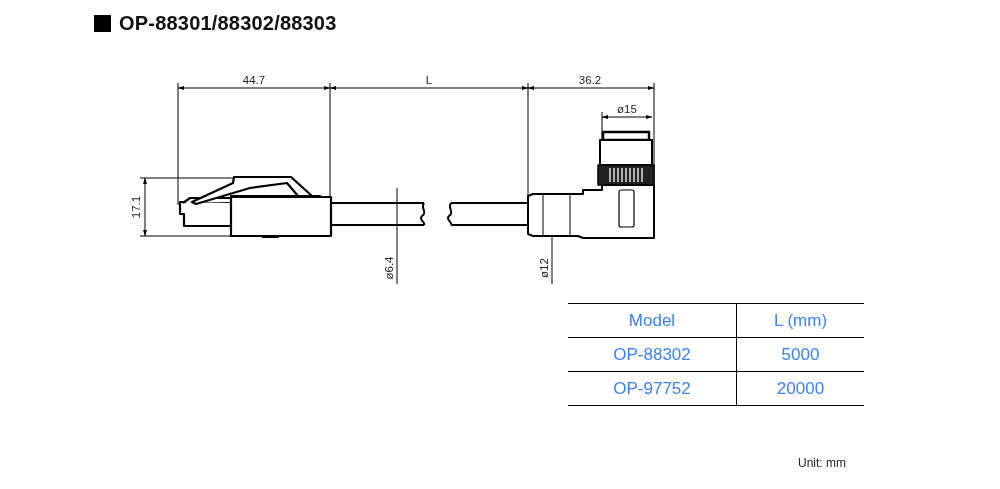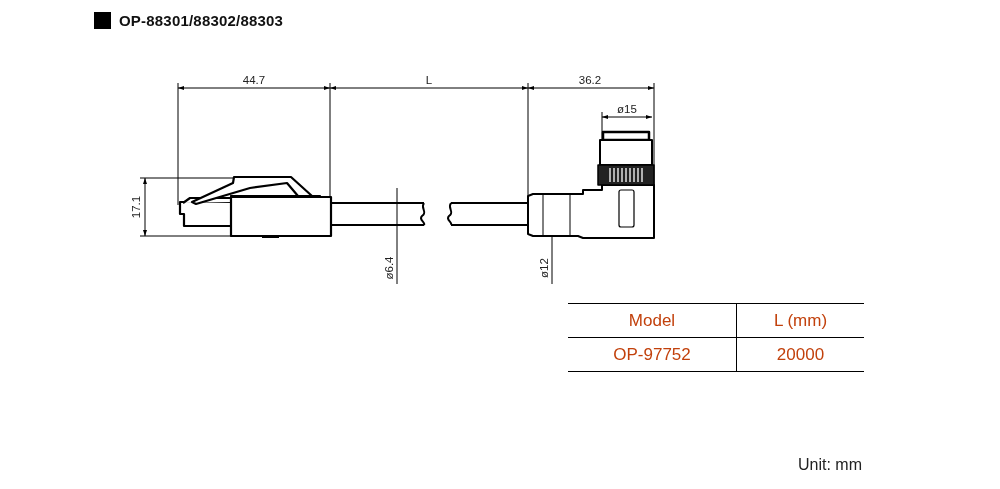--- a/index.html
+++ b/index.html
@@ -1,25 +1,25 @@
 <!DOCTYPE html>
 <html><head>
   <meta charset="utf-8">
   <style>
     html, body { margin:0; padding:0; background:#ffffff; }
     body { width:1000px; height:489px; position:relative; overflow:hidden; font-family:"Liberation Sans", sans-serif; color:#111; }
-    .title { position:absolute; left:94px; top:12px; font-size:15px; font-weight:bold; letter-spacing:0.2px; display:flex; align-items:center; }
+    .title { position:absolute; left:94px; top:12px; font-size:20px; font-weight:bold; letter-spacing:0.2px; display:flex; align-items:center; }
     .title .sq { display:inline-block; width:17px; height:17px; background:#000; margin-right:8px; }
     svg.drawing { position:absolute; left:0; top:0; }
     .dimtxt { font-family:"Liberation Sans", sans-serif; font-size:11.5px; fill:#222; }
-    table.spec { position:absolute; left:568px; top:303px; border-collapse:collapse; font-size:17px; color:#c2410c; }
+    table.spec { position:absolute; left:568px; top:303px; border-collapse:collapse; font-size:17px; color:#3b82f6; }
     table.spec td, table.spec th { font-weight:normal; height:33px; text-align:center; border-top:1px solid #000; border-bottom:1px solid #000; padding:0; }
     table.spec .c1 { width:168px; border-right:1px solid #000; }
     table.spec .c2 { width:127px; }
-    .unit { position:absolute; left:798px; top:456px; font-size:16px; color:#222; }
+    .unit { position:absolute; left:798px; top:456px; font-size:12px; color:#222; }
   </style>
 </head>
 <body>
 
 <div class="title">
   <span class="sq"></span>
   <span>OP-88301/88302/88303</span>
 </div>
 
 <svg class="drawing" width="1000" height="300" viewBox="0 0 1000 300">
@@ -102,19 +102,23 @@
   </g>
 </svg>
 
 <table class="spec">
   <tbody>
       <tr>
     <th class="c1">Model</th>
     <th class="c2">L (mm)</th>
   </tr>
   <tr>
+    <td class="c1">OP-88302</td>
+    <td class="c2">5000</td>
+  </tr>
+  <tr>
     <td class="c1">OP-97752</td>
     <td class="c2">20000</td>
   </tr>
 </tbody>
   </table>
 
 <div class="unit">Unit: mm</div>
 
 </body></html>

